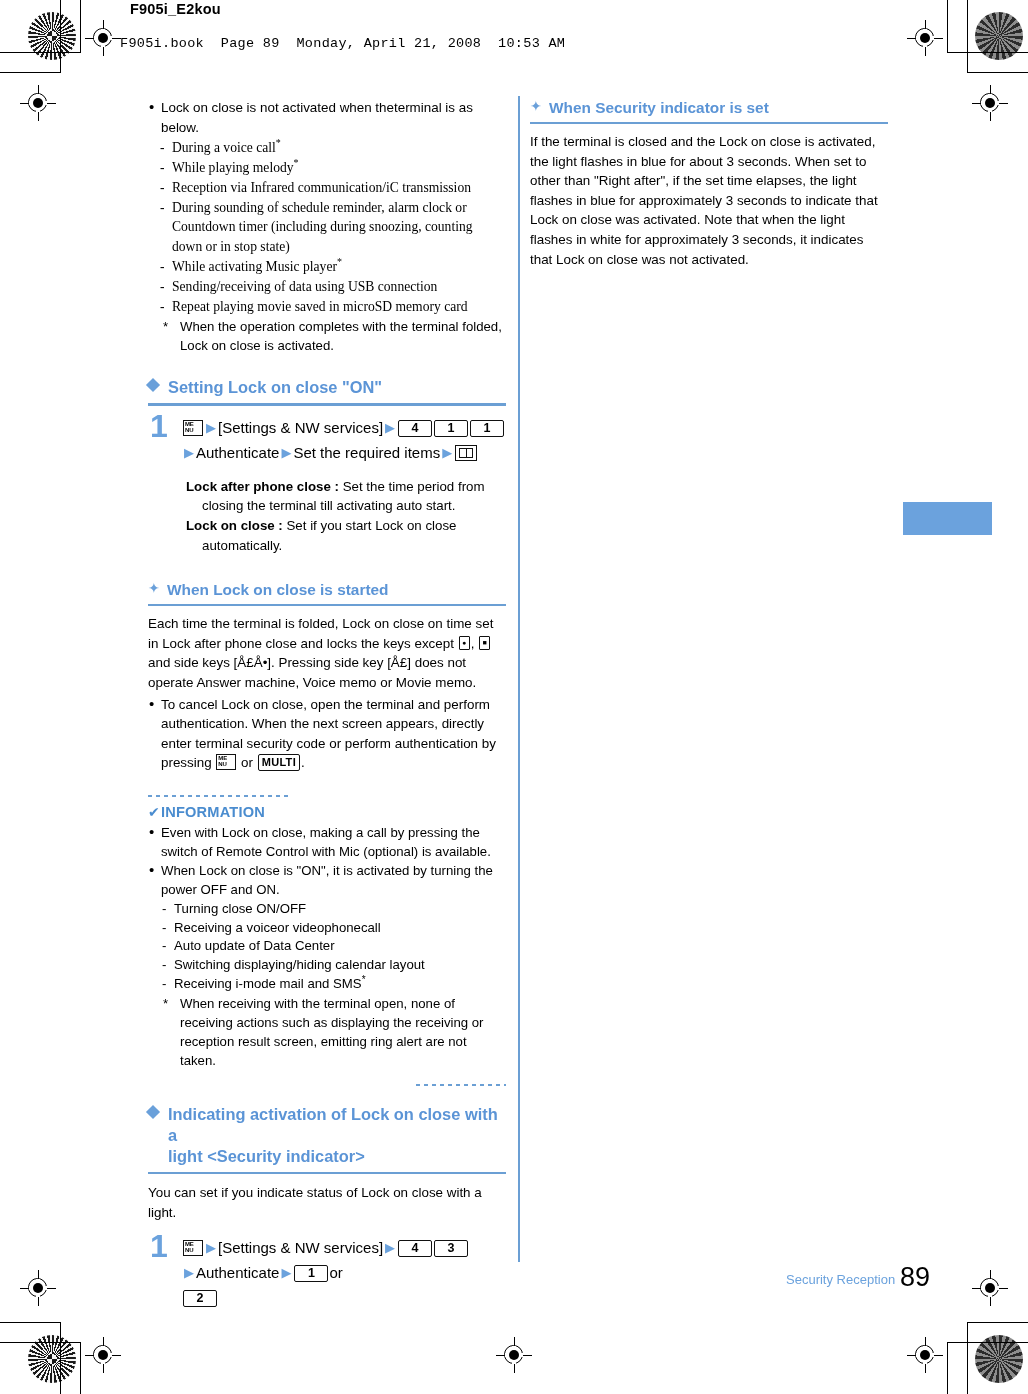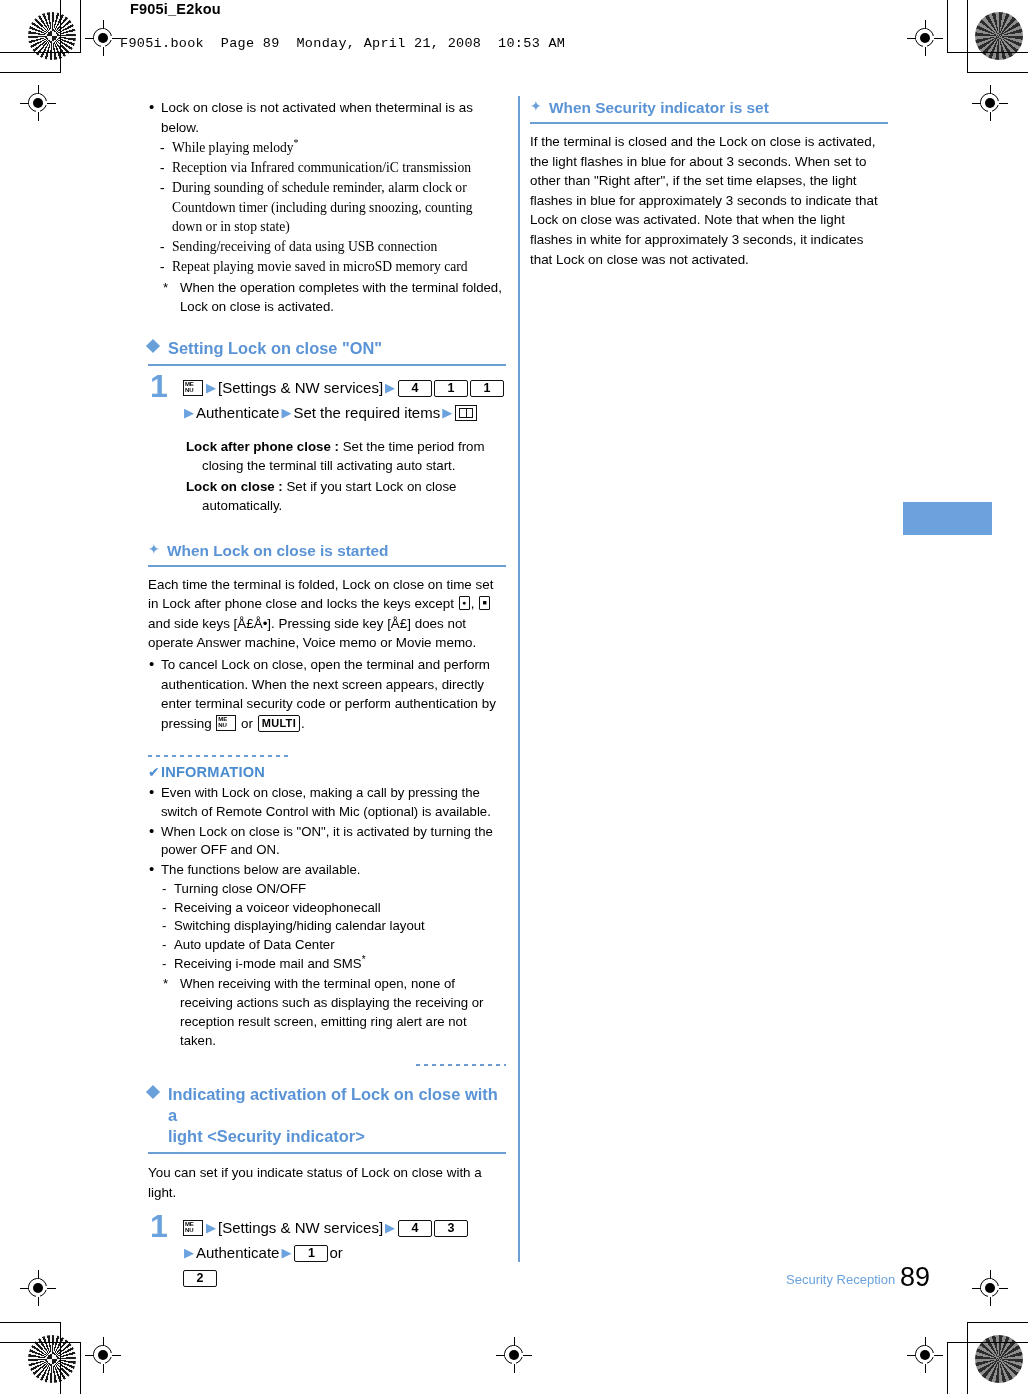--- a/index.html
+++ b/index.html
@@ -245,23 +245,25 @@
   <div class="edge-tab"></div>
 
   <div class="col col-left">
 
     <ul class="bullets">
       <li class="bullet">
         <span>Lock on close is not activated when theterminal is as below.</span>
       </li>
     </ul>
     <ul class="dashes serif-sub">
+      <li class="dash"><span>During a voice call</span><sup class="ast">*</sup></li>
       <li class="dash"><span>While playing melody</span><sup class="ast">*</sup></li>
       <li class="dash"><span>Reception via Infrared communication/iC transmission</span></li>
       <li class="dash"><span>During sounding of schedule reminder, alarm clock or Countdown timer (including during snoozing, counting down or in stop state)</span></li>
+      <li class="dash"><span>While activating Music player</span><sup class="ast">*</sup></li>
       <li class="dash"><span>Sending/receiving of data using USB connection</span></li>
       <li class="dash"><span>Repeat playing movie saved in microSD memory card</span></li>
     </ul>
     <div class="note sans" style="margin-left:12px;margin-top:1px;">
       <span class="ast">*</span>
       <span>When the operation completes with the terminal folded, Lock on close is activated.</span>
     </div>
 
     <div style="height:22px;"></div>
     <div class="h-diamond">
@@ -296,27 +298,26 @@
 
     <div class="info-wrap">
       <div class="dotline short-left"></div>
       <div class="info-title">
         <span class="chk">✔</span><span>INFORMATION</span>
       </div>
       <div class="info-body">
         <ul class="bullets">
           <li class="bullet"><span>Even with Lock on close, making a call by pressing the switch of Remote Control with Mic (optional) is available.</span></li>
           <li class="bullet"><span>When Lock on close is "ON", it is activated by turning the power OFF and ON.</span></li>
-          <li class="bullet"><span>The functions below are available.</span></li>
         </ul>
         <ul class="dashes">
           <li class="dash"><span>Turning close ON/OFF</span></li>
           <li class="dash"><span>Receiving a voiceor videophonecall</span></li>
+          <li class="dash"><span>Auto update of Data Center</span></li>
           <li class="dash"><span>Switching displaying/hiding calendar layout</span></li>
-          <li class="dash"><span>Auto update of Data Center</span></li>
           <li class="dash"><span>Receiving i-mode mail and SMS</span><sup class="ast">*</sup></li>
         </ul>
         <div class="note" style="margin-left:12px;margin-top:1px;">
           <span class="ast">*</span>
           <span>When receiving with the terminal open, none of receiving actions such as displaying the receiving or reception result screen, emitting ring alert are not taken.</span>
         </div>
       </div>
       <div class="dotline short-right" style="margin-top:14px;"></div>
     </div>
 

